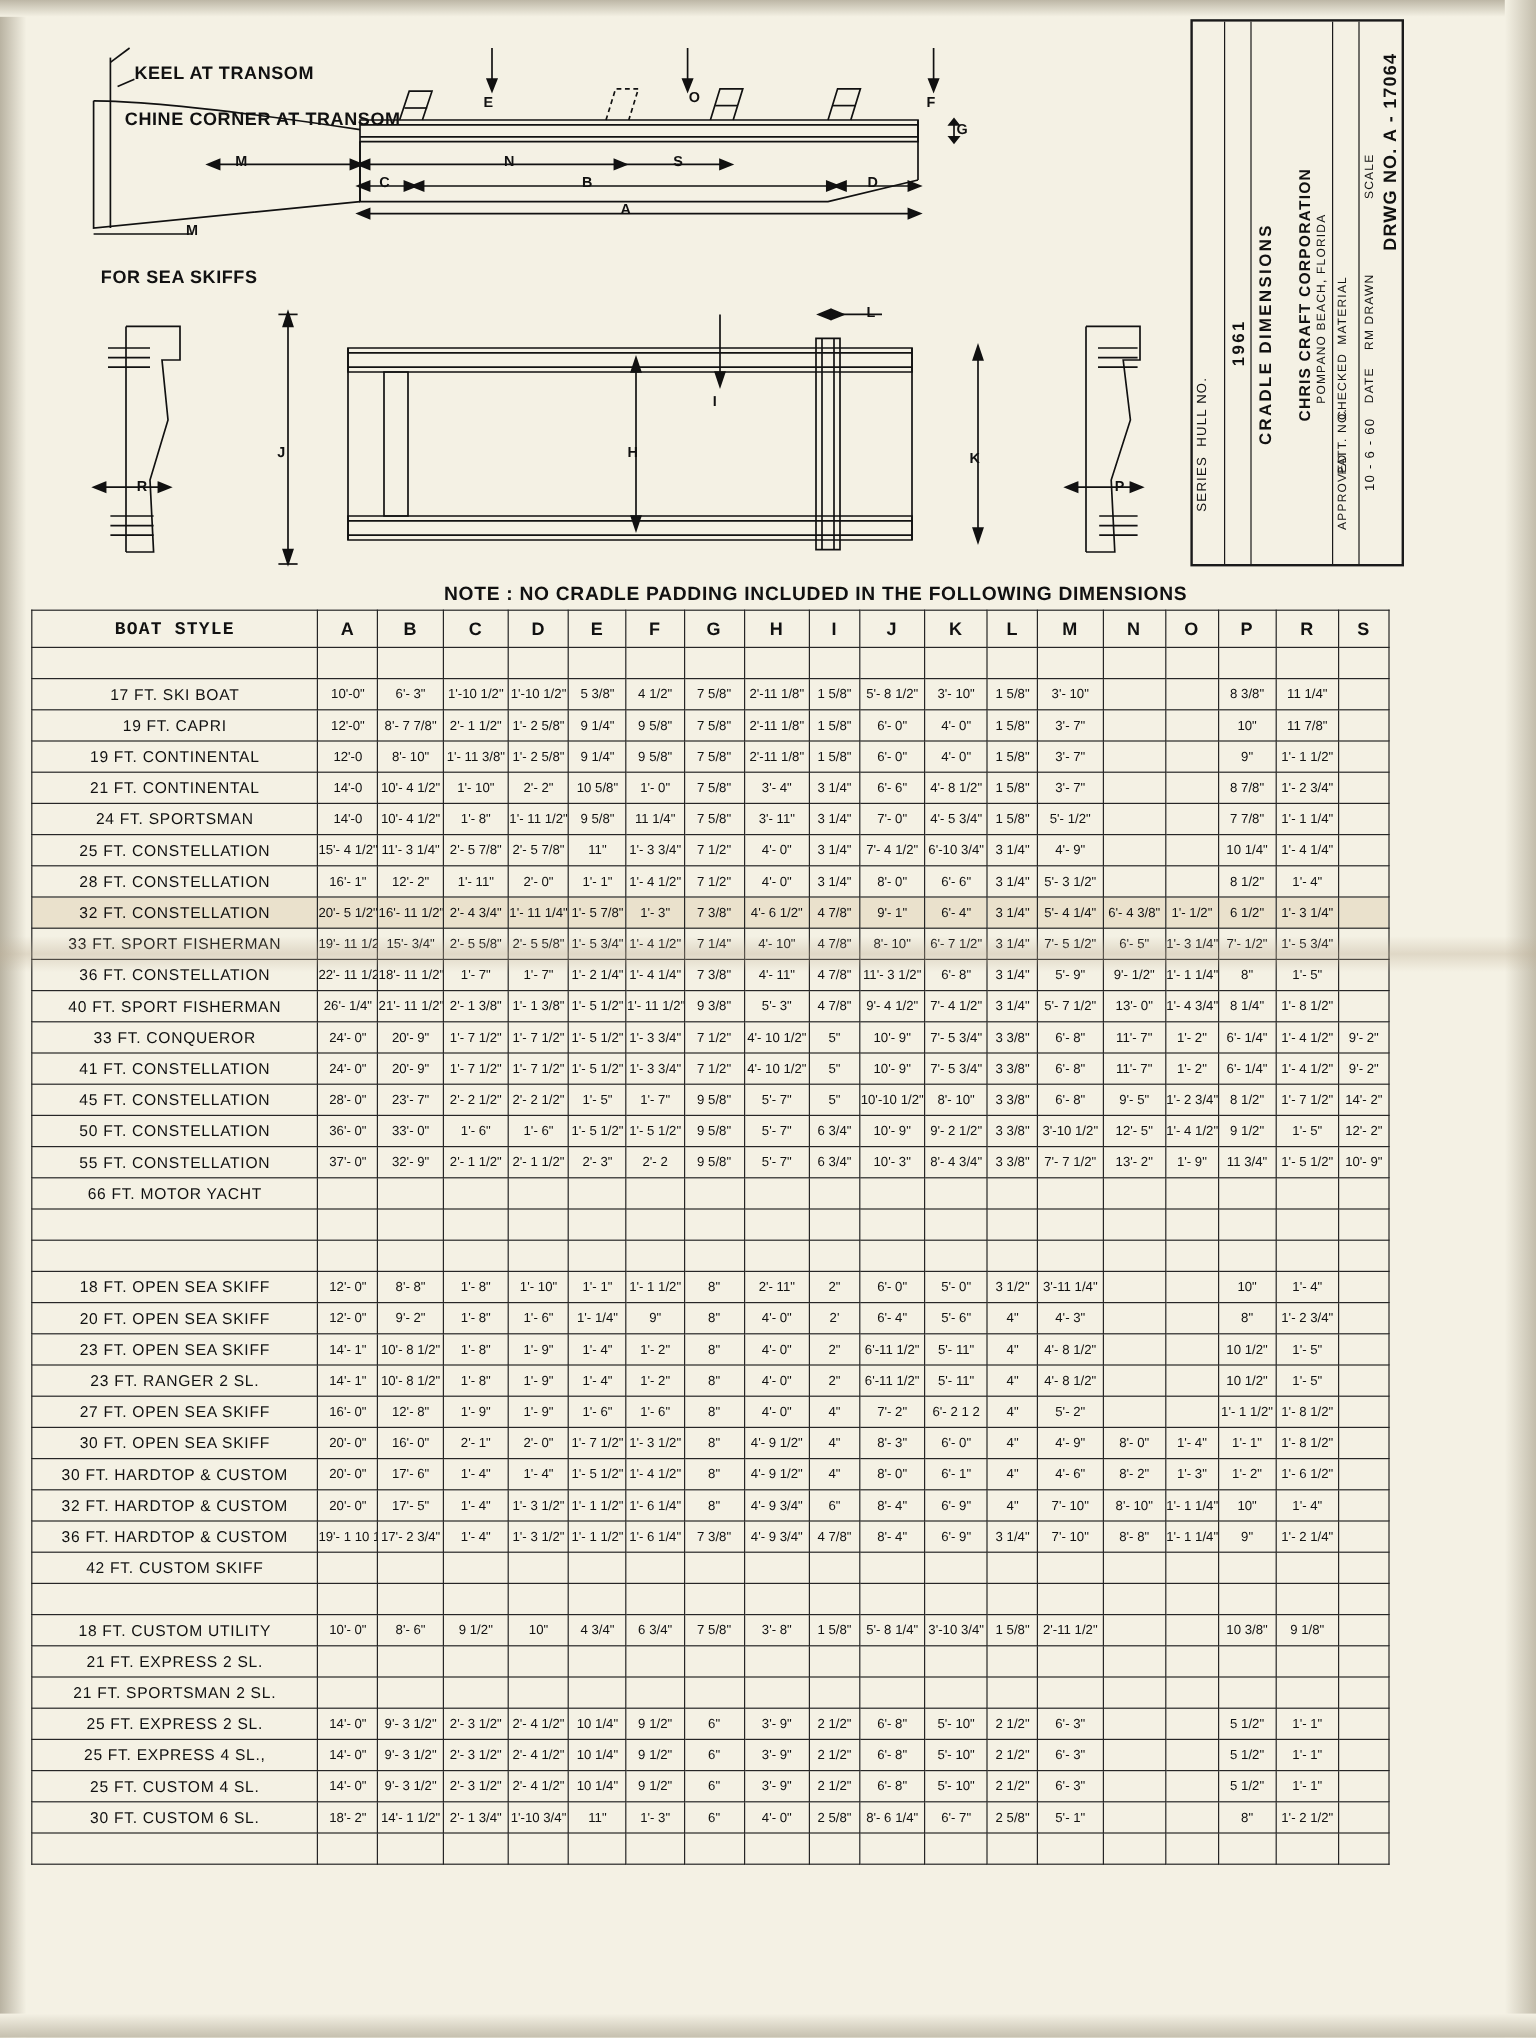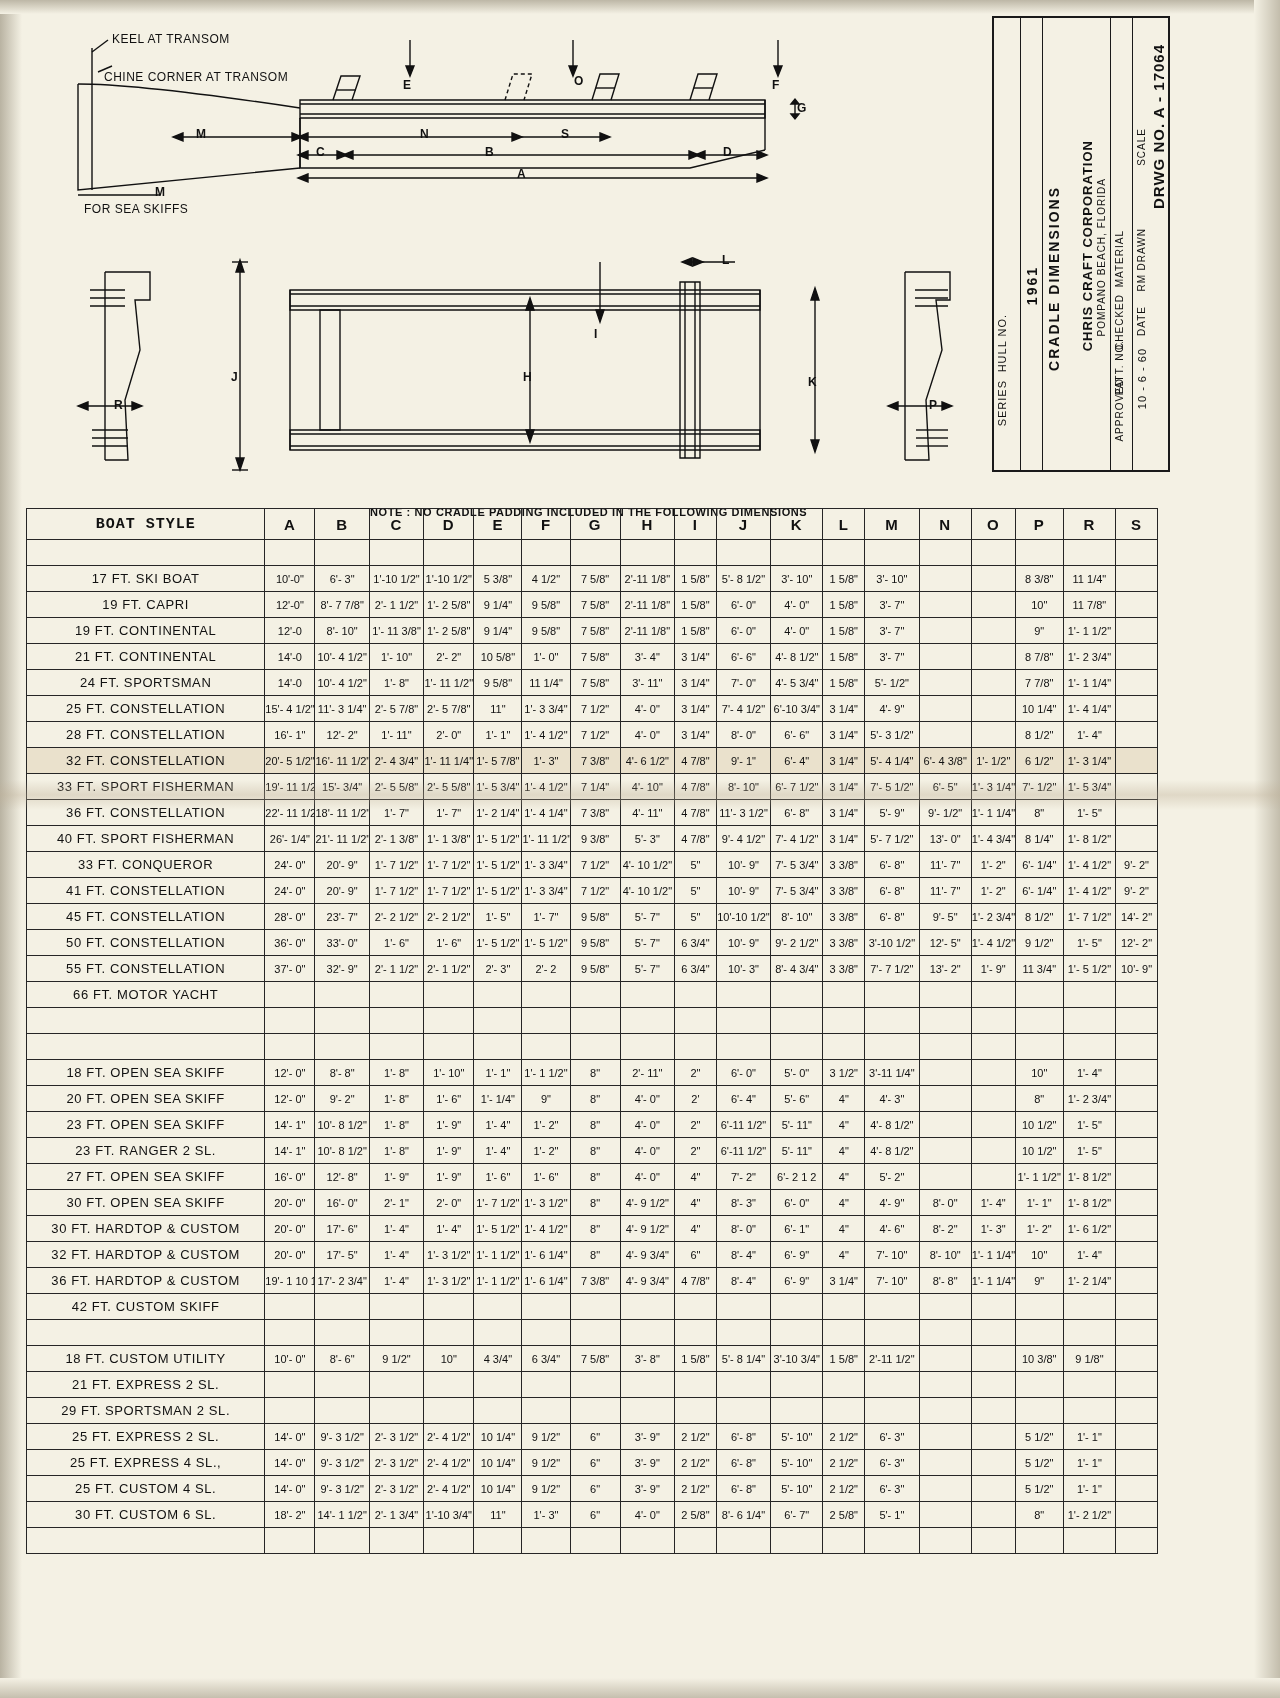--- a/index.html
+++ b/index.html
@@ -56,25 +56,26 @@
     white-space: nowrap;
   }
   .vtext.big { font-size: 14px; letter-spacing: 2px; }
   .vtext.bold { font-weight: bold; }
 
   
   #drawing { position:absolute; left:0; top:0; width:992px; height:480px; }
 
   .lbl {
     position: absolute;
-    font-size: 12px;
-    font-weight: normal;
+    font-size: 15px;
+    font-weight: bold;
     color: #111;
     letter-spacing: .5px;
     white-space: nowrap;
+    margin-top: 21px;
   }
   .dim {
     position: absolute;
     font-size: 12px;
     font-weight: bold;
     color: #111;
   }
 
   
   #tablewrap {
@@ -111,22 +112,22 @@
     padding-left: 10px;
     font-size: 13px;
     letter-spacing: .6px;
     font-weight: bold;
   }
   th.style { text-align: center; padding-left: 0; font-size: 15px; font-family: Liberation Mono, monospace; }
   tr.blank td { height: 25px; }
   .note {
     position: absolute;
     left: 370px;
-    top: 506px;
-    font-size: 11px;
+    top: 487px;
+    font-size: 16px;
     font-weight: bold;
     letter-spacing: .6px;
     color: #111;
   }
   .hl { background: rgba(215,195,160,0.35); }
 </style>
 </head>
 <body>
 
 <div id="sheet">
@@ -1047,21 +1048,21 @@
             <td></td>
             <td></td>
             <td></td>
             <td></td>
             <td></td>
             <td></td>
             <td></td>
             <td></td>
           </tr>
           <tr>
-            <td class="style">29  FT.  SPORTSMAN 2 SL.</td>
+            <td class="style">21  FT.  SPORTSMAN 2 SL.</td>
             <td></td>
             <td></td>
             <td></td>
             <td></td>
             <td></td>
             <td></td>
             <td></td>
             <td></td>
             <td></td>
             <td></td>

